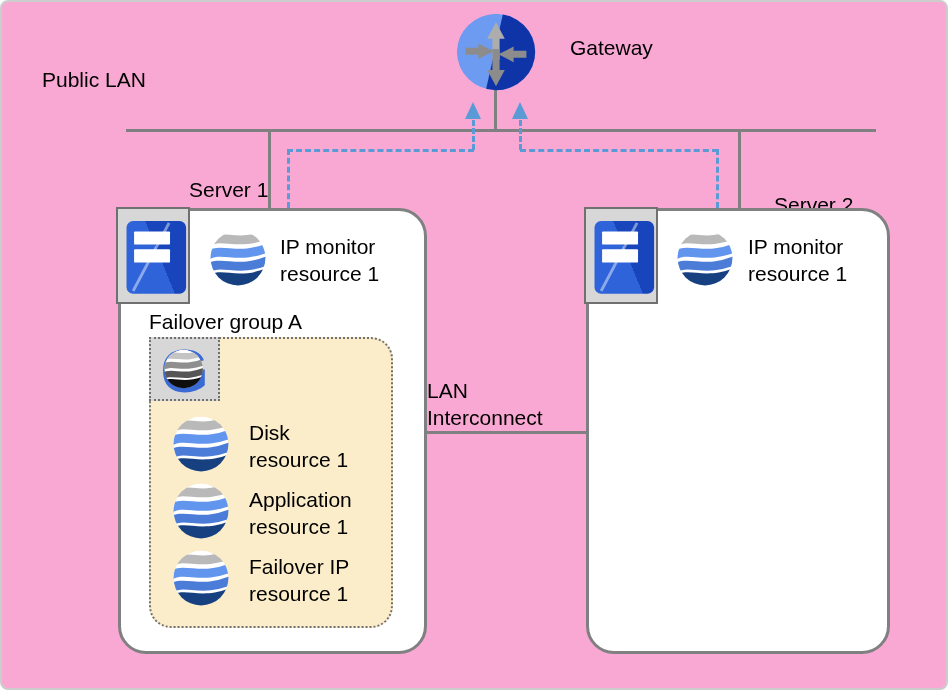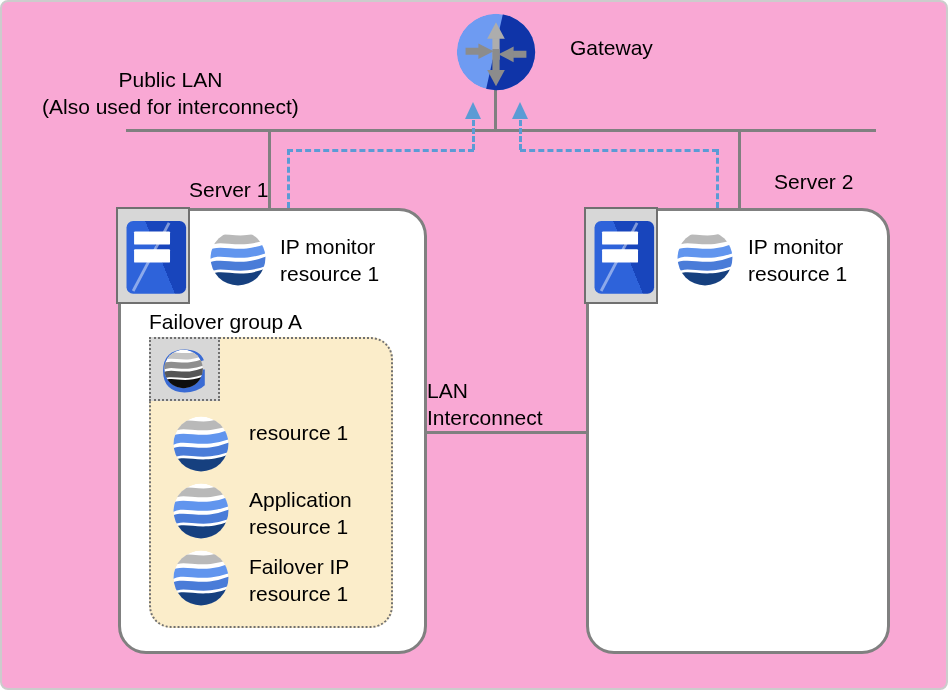--- a/index.html
+++ b/index.html
@@ -114,25 +114,24 @@
         <path class="gw-head" d="M47,49 L28,39 L28,59 Z"></path>
         <path class="gw-shaft" d="M88,53 L69,53"></path>
         <path class="gw-head" d="M53,53 L72,43 L72,63 Z"></path>
       </g>
     </svg>
   </div>
   <div class="abs txt" style="left:568px;top:32px;">Gateway</div>
 
   <div class="abs" style="left:40px;top:64px;text-align:center;">
     <div class="txt">Public LAN</div>
-    <div class="txt">(Also used for interconnect)</div>
   </div>
 
   <div class="abs txt" style="left:159px;top:174px;margin-left:28px;">Server 1</div>
-  <div class="abs txt" style="left:772px;top:166px;">Server 2</div>
+  <div class="abs txt" style="left:772px;top:189px;text-decoration:underline;">Server 2</div>
 
   <div class="abs server-box" style="left:116px;top:206px;width:309px;height:446px;"></div>
   <div class="abs server-box" style="left:584px;top:206px;width:304px;height:446px;"></div>
 
   <div class="abs group-box" style="left:147px;top:335px;width:244px;height:291px;"></div>
   <div class="abs txt center" style="left:147px;top:306px;width:244px;">Failover group A</div>
   <div class="abs group-chip" style="left:147px;top:335px;width:71px;height:64px;">
     <svg width="67" height="60" viewBox="0 0 70 64">
       <text class="g-letter" x="35" y="57" text-anchor="middle">G</text>
       <g transform="translate(13,11) scale(0.42)">
@@ -177,20 +176,21 @@
     <div class="txt">IP monitor</div>
     <div class="txt">resource 1</div>
   </div>
 
   <div class="abs" style="left:171px;top:414px;">
     <svg width="56" height="56" viewBox="0 0 100 100">
         <use href="#ball-blue"></use>
       </svg>
   </div>
   <div class="abs" style="left:247px;top:417px;">
+    <div class="txt">Disk</div>
     <div class="txt">resource 1</div>
   </div>
 
   <div class="abs" style="left:171px;top:481px;">
     <svg width="56" height="56" viewBox="0 0 100 100">
         <use href="#ball-blue"></use>
       </svg>
   </div>
   <div class="abs" style="left:247px;top:484px;">
     <div class="txt">Application</div>

